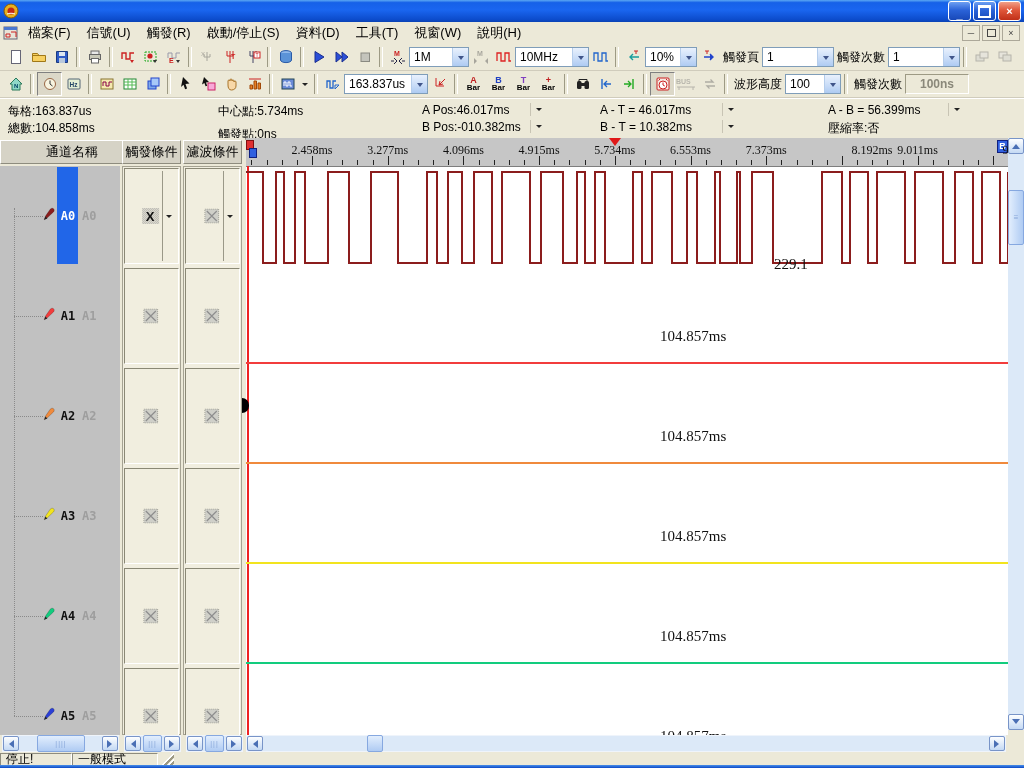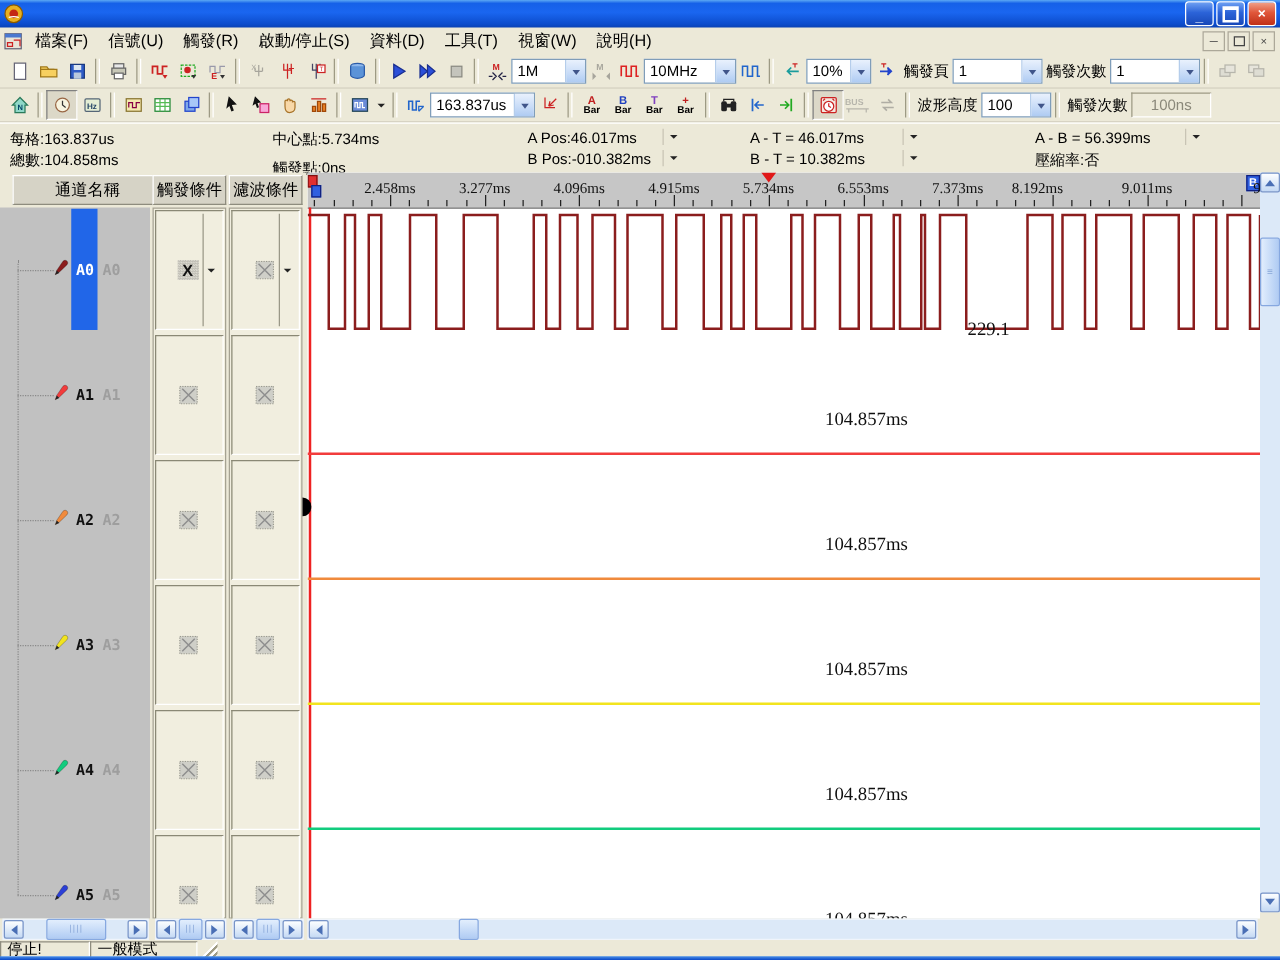--- a/index.html
+++ b/index.html
@@ -29,21 +29,21 @@
   .pressed{border:1px solid;border-color:#808080 #fff #fff #808080;background:#DCD8C8;}
   .tsep{width:2px;height:20px;border-left:1px solid #9D9A84;border-right:1px solid #fff;margin:0 3px;flex:none;}
   .tlabel{font-size:12px;margin:0 3px;white-space:nowrap;flex:none;}
   .combo{height:20px;background:#fff;border:1px solid #7F9DB9;display:flex;align-items:center;
     font-size:12px;padding-left:4px;box-sizing:border-box;flex:none;}
   .cbtn{margin-left:auto;width:15px;align-self:stretch;background:linear-gradient(#E9F1FD,#C7DBF7 60%,#AECBF2);
     border-left:1px solid #B5CDEB;display:flex;align-items:center;justify-content:center;}
   .tri-d{width:0;height:0;border:3px solid transparent;border-top:4px solid #40558A;margin-top:4px;}
   .tri-d.sm{border-width:3px;border-top-color:#222;margin-top:3px;}
   .disbox{width:62px;height:18px;border:1px solid;border-color:#9D9A84 #fff #fff #9D9A84;
-    color:#8A887A;font-weight:normal;font-size:12px;display:flex;align-items:center;justify-content:center;flex:none;}
+    color:#8A887A;font-weight:bold;font-size:12px;display:flex;align-items:center;justify-content:center;flex:none;}
   .barbtn{width:25px;height:22px;display:flex;flex-direction:column;align-items:center;justify-content:center;
     font-size:8px;line-height:8px;font-weight:bold;flex:none;}
   
   #infobar{left:0;top:98px;width:1024px;height:40px;background:#ECE9D8;border-top:1px solid #fff;
     border-bottom:1px solid #ACA899;font-size:12px;}
   #infobar .it{position:absolute;white-space:nowrap;}
   .infoarrow{position:absolute;width:15px;height:13px;display:flex;align-items:center;justify-content:center;
     border-left:1px solid #C8C4B4;}
   
   #leftpanel{left:0;top:138px;width:245px;height:597px;overflow:hidden;background:#ECE9D8;}
@@ -506,21 +506,21 @@
   <span class="it" style="left:828px;top:21px">壓縮率:否</span>
   <span class="infoarrow" style="left:948px;top:4px">
       <span class="tri-d sm"></span>
     </span>
 </div>
 
 <div id="leftpanel" class="abs">
   <div id="namecol-bg"></div>
   <div class="colbg" style="left:122px"></div>
   <div class="colbg" style="left:183px"></div>
-  <div class="hdrcell" style="left:10px;width:120px">通道名稱</div>
+  <div class="hdrcell" style="left:0;width:144px">通道名稱</div>
   <div class="hdrcell" style="left:122px;width:59px">觸發條件</div>
   <div class="hdrcell" style="left:183px;width:59px">濾波條件</div>
   <div id="treeline" style="top:70px;height:508px"></div>
   <div id="chrows">
       <div class="stub" style="left:14px;top:78px"></div>
       <div class="selbar" style="left:57px;top:29px;height:97px"></div>
       <span class="pen" style="left:42px;top:69px">
         <svg viewBox="0 0 15 15">
           <path d="M8.2 2.2c.8-1 2.3-1.3 3.3-.5 1 .8.9 2.3 0 3.2L5.6 10.6 2.2 12.8l1.3-3.7z" fill="#8B1D1D" stroke="#00000055" stroke-width=".6"></path>
           <path d="M2.2 12.8l1.2-3.4 2 2z" fill="#222"></path>
@@ -678,21 +678,21 @@
     <span class="flag" style="left:0;top:2px;width:8px;height:10px;background:#E03030;border:1px solid #801010"></span>
     <span class="flag" style="left:3px;top:10px;width:8px;height:10px;background:#3060E0;border:1px solid #102080"></span>
     <span class="flag" style="right:0;top:2px;width:11px;height:13px;background:#3060E0;border:1px solid #102080;color:#fff;font-size:9px;font-weight:bold;text-align:center">B</span>
   <span class="rlabel" style="left:66.0px">2.458ms</span>
       <span class="rlabel" style="left:141.7px">3.277ms</span>
       <span class="rlabel" style="left:217.4px">4.096ms</span>
       <span class="rlabel" style="left:293.1px">4.915ms</span>
       <span class="rlabel" style="left:368.8px">5.734ms</span>
       <span class="rlabel" style="left:444.5px">6.553ms</span>
       <span class="rlabel" style="left:520.2px">7.373ms</span>
-      <span class="rlabel" style="left:584px">8.192ms</span>
+      <span class="rlabel" style="left:626px">8.192ms</span>
       <span class="rlabel" style="left:671.6px">9.011ms</span>
       <span class="rlabel" style="left:767px">9.83</span>
       <span class="tick" style="left:5.4px;height:5px"></span>
       <span class="tick" style="left:20.6px;height:5px"></span>
       <span class="tick" style="left:35.7px;height:5px"></span>
       <span class="tick" style="left:50.9px;height:5px"></span>
       <span class="tick" style="left:66.0px;height:9px"></span>
       <span class="tick" style="left:81.1px;height:5px"></span>
       <span class="tick" style="left:96.3px;height:5px"></span>
       <span class="tick" style="left:111.4px;height:5px"></span>

